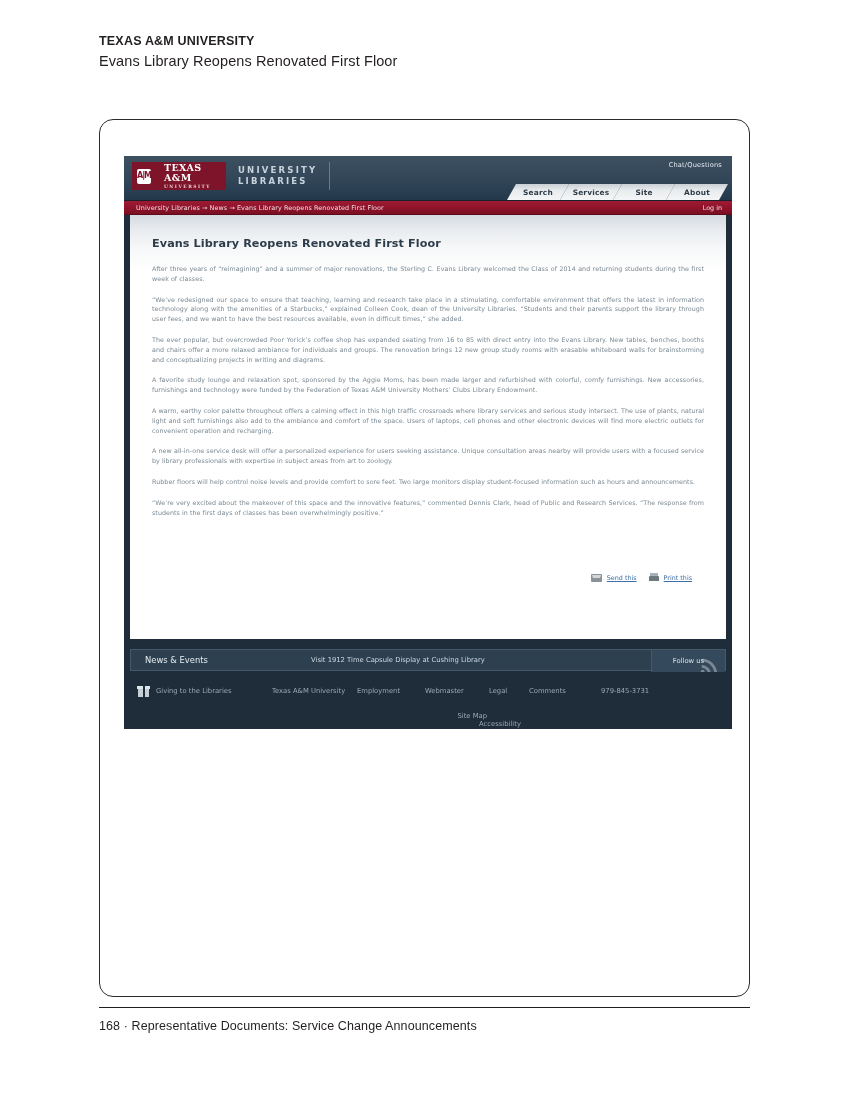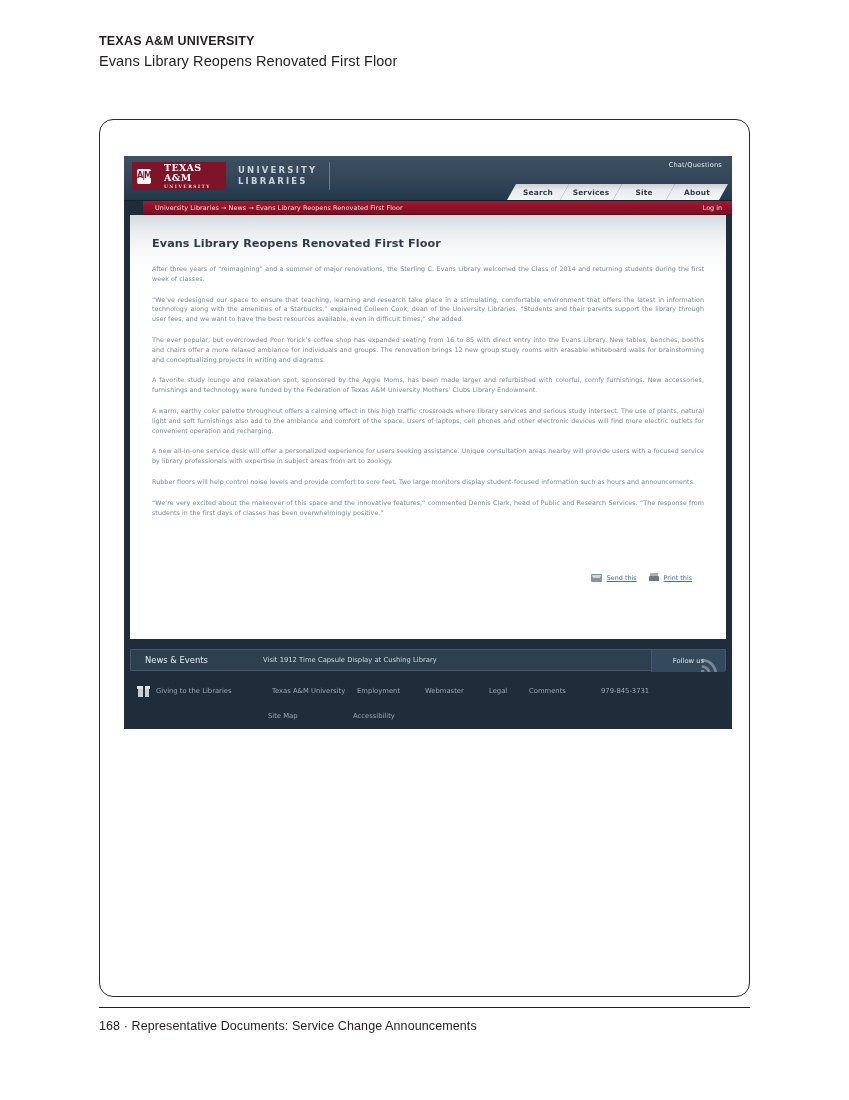--- a/index.html
+++ b/index.html
@@ -97,21 +97,20 @@
     clip-path: polygon(9px 0, 100% 0, calc(100% - 9px) 100%, 0 100%);
     letter-spacing:.2px;
   }
   .tab:last-child { margin-right:0; }
 
   
   .crumbbar {
     position:relative; height: 14px;
     background: linear-gradient(to bottom, #9e1b33 0%, #8c1229 60%, #7a0f23 100%);
     border-bottom:1px solid #5c0a1a;
-    margin-left:19px;
   }
   .crumbbar .crumbs {
     position:absolute; left:12px; top:0; line-height:14px;
     color:#f2dfe3; font-size:6.4px; letter-spacing:.1px;
   }
   .crumbbar .login {
     position:absolute; right:10px; top:0; line-height:14px;
     color:#f2dfe3; font-size:6.4px;
   }
 
@@ -155,42 +154,42 @@
   }
   .ico-print:after {
     content:""; position:absolute; left:0; top:3px; width:10px; height:5px;
     background:#6e787f; border-radius:1px 1px 0 0;
   }
 
   
   .newsbar {
     position:relative; margin: 10px 6px 0 6px; height:22px;
     background: #2c4050; border:1px solid #44596a;
-    display:flex; align-items:center;
+    display:flex; align-items:center;gap:48px;
   }
   .newsbar .ne-title {
     color:#e6ecf1; font-size:8.4px; margin-left:14px; width:118px;
   }
   .newsbar .ne-item { color:#cfd9e1; font-size:6.8px; }
   .newsbar .follow {
     position:absolute; right:0; top:0; height:22px; width:74px;
     display:flex; align-items:center; justify-content:center;
     color:#dbe3ea; font-size:6.8px;
     background:#344a5c; border-left:1px solid #44596a;
     overflow:hidden;
   }
   .rss-ghost {
     position:absolute; right:4px; bottom:-5px; width:22px; height:22px; opacity:.35;
   }
 
   
   .sitefoot { padding: 14px 0 0 0; color:#9aa8b2; }
   .foot-row { display:flex; align-items:center; font-size:6.8px; }
   .foot-row.r1 { margin-left:14px; }
-  .foot-row.r2 { margin-left:144px; margin-top:15px; }
+  .foot-row.r2 { margin-left:144px; margin-top:15px;flex-direction:column; }
   .gift-ico {
     width:11px; height:12px; position:relative; margin-right:7px; flex:none;
   }
   .gift-ico .box { position:absolute; left:0; top:3px; width:11px; height:9px; background:#c5ced5; }
   .gift-ico .lid { position:absolute; left:-1px; top:1px; width:13px; height:3px; background:#dde4ea; }
   .gift-ico .rib { position:absolute; left:4.5px; top:1px; width:2px; height:11px; background:#1e2d39; }
   .foot-link { margin-right:0; white-space:nowrap; }
   .f-give { width:116px; }
   .f-c1 { width:85px; }
   .f-c2 { width:68px; }

